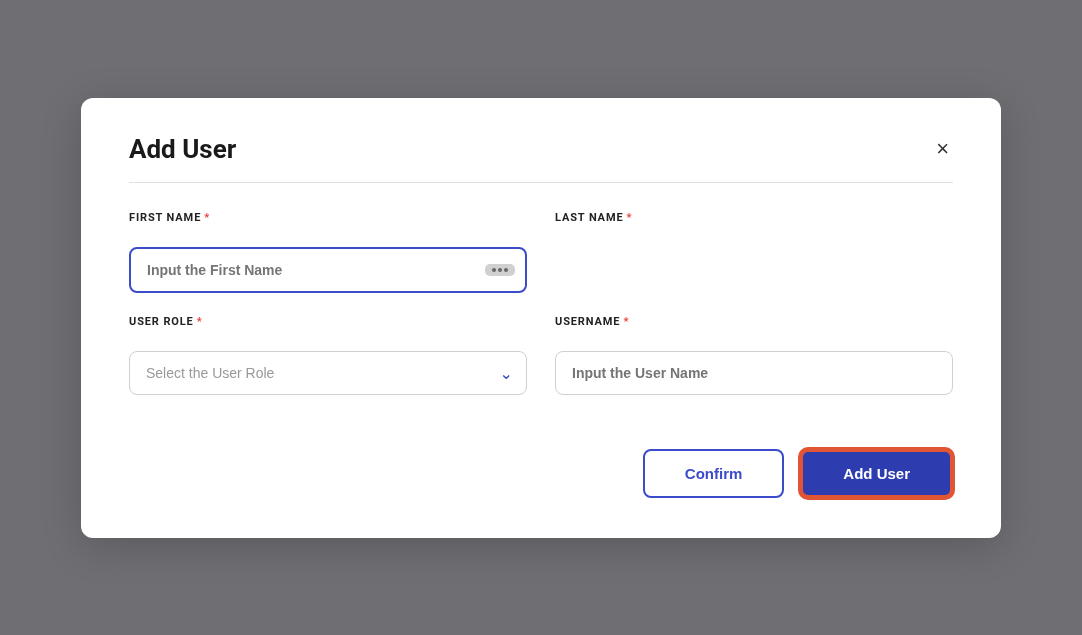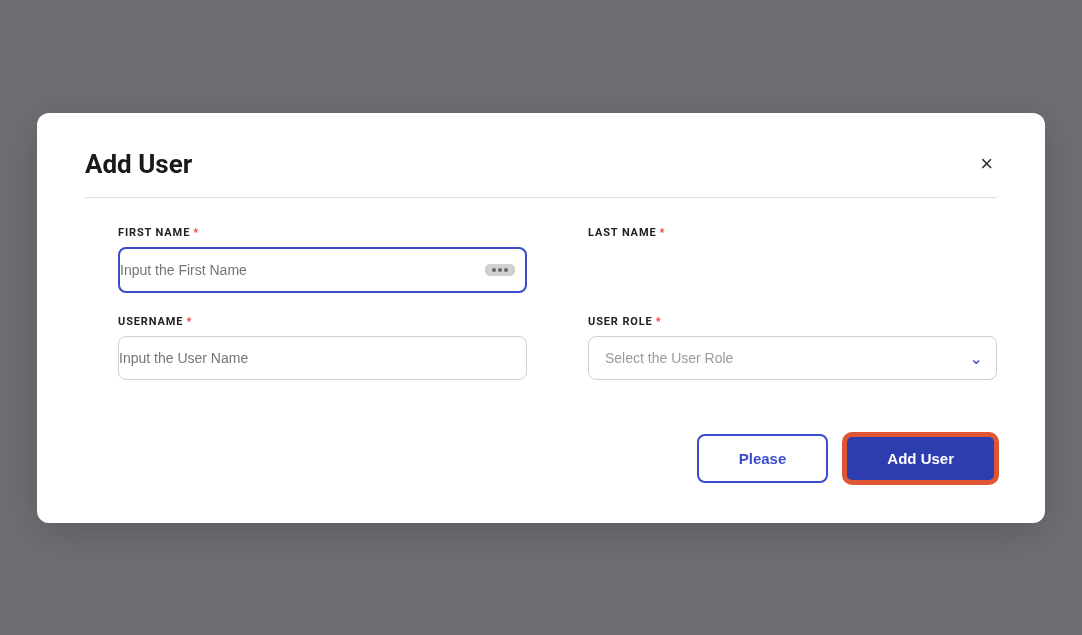--- a/index.html
+++ b/index.html
@@ -25,21 +25,21 @@
       inset: 0;
       background: rgba(80,80,90,0.5);
       display: flex;
       align-items: center;
       justify-content: center;
     }
 
     .modal {
       background: #ffffff;
       border-radius: 12px;
-      width: 1008px;
+      width: 920px;
       padding: 36px 48px 40px 48px;
       position: relative;
       box-shadow: 0 8px 40px rgba(0,0,0,0.18);
     }
 
     .modal-header {
       display: flex;
       align-items: center;
       justify-content: space-between;
       margin-bottom: 18px;
@@ -73,22 +73,21 @@
     .form-row {
       display: flex;
       gap: 28px;
       margin-bottom: 22px;
     }
 
     .form-group {
       flex: 1;
       display: flex;
       flex-direction: column;
-      gap: 8px;
-      margin-left: 33px;
+      gap: 23px;
     }
 
     .form-label {
       font-size: 11px;
       font-weight: 700;
       letter-spacing: 0.08em;
       color: #222;
       text-transform: uppercase;
     }
 
@@ -98,28 +97,29 @@
     }
 
     .input-wrapper {
       position: relative;
       display: flex;
       align-items: center;
     }
 
     .form-input {
       width: 100%;
-      padding: 13px 0;
+      padding: 13px 16px;
       border: 1.5px solid #d0d0d0;
       border-radius: 8px;
       font-size: 14px;
       color: #999;
       outline: none;
       background: #fff;
       transition: border-color 0.2s;
+      font-weight: bold;
     }
 
     .form-input.active-input {
       border-color: #3b4cca;
       border-width: 2px;
     }
 
     .input-icon-btn {
       position: absolute;
       right: 12px;
@@ -236,48 +236,48 @@
       </div>
 
       <div class="form-group">
         <label class="form-label">
           <span>LAST NAME</span><span class="required-star">*</span>
         </label>
       </div>
     </div>
 
     <div class="form-row">
-      <div class="form-group">
-        <label class="form-label">
-          <span>USERNAME</span><span class="required-star">*</span>
-        </label>
-        <div class="input-wrapper">
-          <input class="form-input" type="text" placeholder="Input the User Name" style="">
-        </div>
-      </div>
-
       <div class="form-group">
         <label class="form-label">
           <span>USER ROLE</span><span class="required-star">*</span>
         </label>
         <div class="select-wrapper">
           <select class="form-select">
             <option value="">Select the User Role</option>
             <option value="admin">Admin</option>
             <option value="manager">Manager</option>
             <option value="user">User</option>
           </select>
           <span class="select-chevron">⌄</span>
         </div>
       </div>
+
+      <div class="form-group">
+        <label class="form-label">
+          <span>USERNAME</span><span class="required-star">*</span>
+        </label>
+        <div class="input-wrapper">
+          <input class="form-input" type="text" placeholder="Input the User Name" style="">
+        </div>
+      </div>
     </div>
 
     <div class="form-row">
 
     </div>
 
     <div class="modal-footer">
-      <button class="btn-cancel">Please</button>
+      <button class="btn-cancel">Confirm</button>
       <button class="btn-add">Add User</button>
     </div>
 
   </div>
 </div>
 
 </body></html>

